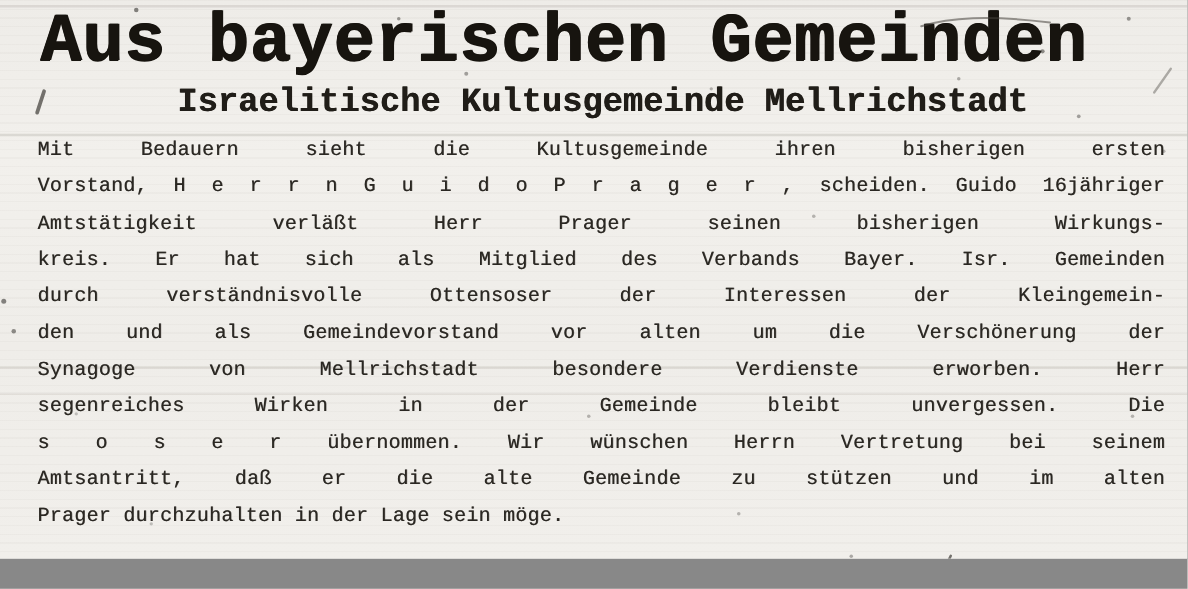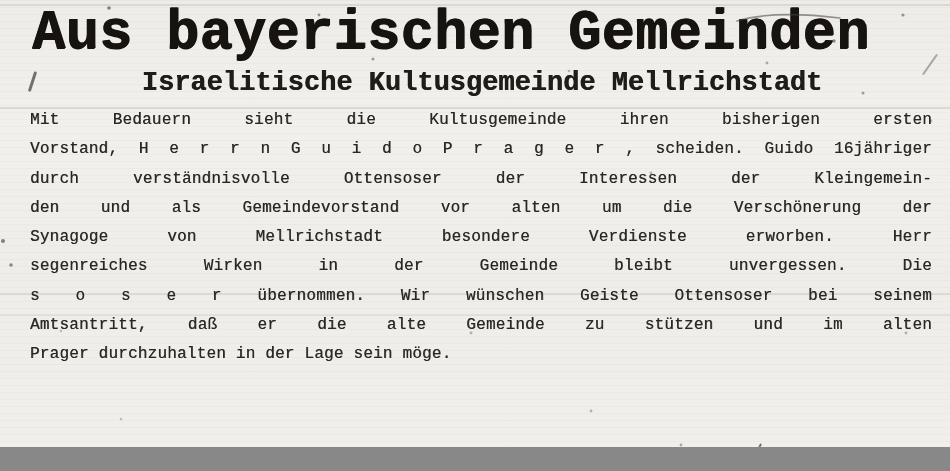--- a/index.html
+++ b/index.html
@@ -180,25 +180,27 @@
   <div class="scanband b3"></div>
   <div class="scanband b4"></div>
 
   <h1 class="headline">Aus bayerischen Gemeinden</h1>
 
   <h2 class="subheadline">Israelitische Kultusgemeinde Mellrichstadt</h2>
 
   <div class="article-body">
     <div class="article-line">Mit Bedauern sieht die Kultusgemeinde ihren bisherigen ersten</div>
     <div class="article-line">Vorstand, H e r r n G u i d o P r a g e r , scheiden. Guido 16jähriger</div>
+    <div class="article-line">Amtstätigkeit verläßt Herr Prager seinen bisherigen Wirkungs-</div>
+    <div class="article-line">kreis. Er hat sich als Mitglied des Verbands Bayer. Isr. Gemeinden</div>
     <div class="article-line">durch verständnisvolle Ottensoser der Interessen der Kleingemein-</div>
     <div class="article-line">den und als Gemeindevorstand vor alten um die Verschönerung der</div>
     <div class="article-line">Synagoge von Mellrichstadt besondere Verdienste erworben. Herr</div>
     <div class="article-line">segenreiches Wirken in der Gemeinde bleibt unvergessen. Die</div>
-    <div class="article-line">s o s e r übernommen. Wir wünschen Geiste Ottensoser bei seinem</div>
+    <div class="article-line">s o s e r übernommen. Wir wünschen Herrn Vertretung bei seinem</div>
     <div class="article-line">Amtsantritt, daß er die alte Gemeinde zu stützen und im alten</div>
     <div class="article-line last">Prager durchzuhalten in der Lage sein möge.</div>
   </div>
 
   <div class="bottom-rule"></div>
   <div class="noise-band"></div>
 
   <svg class="scratch-svg" viewBox="0 0 110 18" xmlns="http://www.w3.org/2000/svg">
     <path d="M2,11 C 25,4 55,2 105,8" fill="none" stroke="rgba(70,66,60,0.55)" stroke-width="1.6" stroke-linecap="round"></path>
   </svg>

